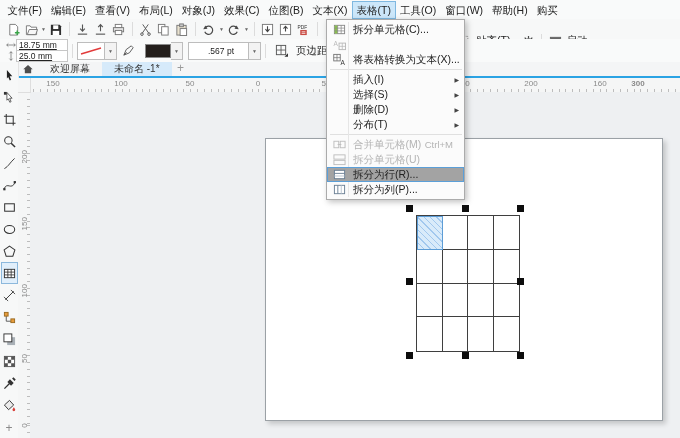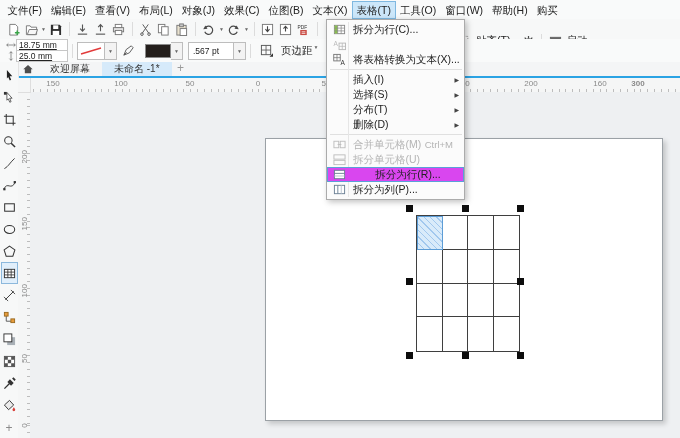--- a/index.html
+++ b/index.html
@@ -26,21 +26,21 @@
   .pb-row{display:flex;align-items:center;height:10px;text-decoration:underline;}
   .pb-ic{width:11px;display:flex;justify-content:center;}
   .pb-field{width:48px;height:10px;line-height:10px;background:#fff;border:1px solid #c6c6c6;
             font-size:8.5px;padding-left:2px;color:#222;}
   .pb-box{height:16px;background:#fff;border:1px solid #bdbdbd;display:flex;align-items:center;justify-content:center;}
   .pb-dbtn{width:11px;height:16px;display:flex;align-items:center;justify-content:center;
            font-size:5px;color:#666;border:1px solid #bdbdbd;border-left:none;background:#f3f3f3;}
   .pb-icbtn{width:18px;height:18px;display:flex;align-items:center;justify-content:center;margin:0 2px;}
   .pb-swatch{width:24px;height:12px;background:#241f1c;border:1px solid #8a8a8a;}
   .pb-combo{width:40px;height:16px;line-height:16px;background:#fff;border:1px solid #bdbdbd;
-            font-size:8.5px;padding-left:4px;}
+            font-size:8.5px;padding-left:19px;}
   .pb-margins{display:flex;padding:2px 4px;font-size:10.5px;}
   
   .tabbar{position:absolute;left:18px;top:62px;right:0;height:14px;background:#f4f5f6;
           border-bottom:2px solid #2ba3e4;display:flex;align-items:stretch;}
   .home{width:20px;display:flex;align-items:center;justify-content:center;}
   .tab{padding:0 12px;font-size:10px;line-height:14px;color:#333;white-space:nowrap;}
   .tab.active{background:#d6eafa;}
   .newtab{width:18px;text-align:center;color:#9a9a9a;font-size:12px;line-height:13px;}
   
   .toolbox{position:absolute;left:0;top:62px;width:18px;bottom:0;background:#f7f8f8;
@@ -78,21 +78,21 @@
   
   .menu{position:absolute;left:326px;top:19px;width:137px;background:#fbfbfb;border:1px solid #ababab;
         box-shadow:2px 2px 6px rgba(0,0,0,.25);padding:2px 0;z-index:50;font-size:10.5px;}
   .menu::before{content:"";position:absolute;left:21px;top:2px;bottom:2px;width:1px;background:#e6e6e6;}
   .menu-item{height:13px;display:flex;align-items:center;position:relative;border:1px solid transparent;padding-left:1px;}
   .menu-item .ic{width:20px;display:flex;justify-content:center;align-items:center;flex:0 0 20px;}
   .menu-item .lb{flex:1;white-space:nowrap;margin-left:4px;line-height:13px;}
   .menu-item .sc{color:#b4b4b4;margin-right:10px;font-size:9.5px;}
   .menu-item .arrow{position:absolute;right:4px;font-size:6px;color:#444;}
   .menu-item.disabled{color:#b4b4b4;}
-  .menu-item.highlighted{background:#d946ef;border-color:#5b9fd8;text-align:center;}
+  .menu-item.highlighted{background:#a3a3a3;border-color:#5b9fd8;}
   .menu-sep{height:1px;background:#e0e0e0;margin:2px 2px 2px 3px;}
   svg{display:block;}
 </style>
 </head>
 <body>
 
 <div id="root">
   <div class="menubar">
       <span class="mitem">文件(F)</span>
       <span class="mitem">编辑(E)</span>
@@ -521,21 +521,21 @@
 
   <div class="menu">
       <div class="menu-item">
         <span class="ic">
           <svg width="13" height="13" viewBox="0 0 14 14">
             <rect x="1.5" y="2.5" width="11" height="9" fill="#fff" stroke="#888"></rect>
             <rect x="1.8" y="2.8" width="3.2" height="8.4" fill="#8bc34a"></rect>
             <path d="M5 2.5v9M8.8 2.5v9M1.5 5.5h11M1.5 8.5h11" stroke="#888" stroke-width=".8" fill="none"></path>
           </svg>
         </span>
-        <span class="lb">拆分为行(C)...</span>
+        <span class="lb">拆分单元格(C)...</span>
       </div>
       <div class="menu-item disabled">
         <span class="ic">
           <svg width="13" height="13" viewBox="0 0 14 14">
             <text x="0.5" y="8.5" font-size="7" fill="#b9b9b9">A</text>
             <rect x="6.5" y="5.5" width="7" height="7" fill="none" stroke="#b9b9b9"></rect>
             <path d="M10 5.5v7M6.5 9h7" stroke="#b9b9b9" stroke-width=".8"></path>
           </svg>
         </span>
       </div>
@@ -555,26 +555,26 @@
         <span class="lb">插入(I)</span>
         <span class="arrow">▶</span>
       </div>
       <div class="menu-item">
         <span class="ic"></span>
         <span class="lb">选择(S)</span>
         <span class="arrow">▶</span>
       </div>
       <div class="menu-item">
         <span class="ic"></span>
-        <span class="lb">分布(T)</span>
+        <span class="lb">删除(D)</span>
         <span class="arrow">▶</span>
       </div>
       <div class="menu-item">
         <span class="ic"></span>
-        <span class="lb">删除(D)</span>
+        <span class="lb">分布(T)</span>
         <span class="arrow">▶</span>
       </div>
       <div class="menu-sep"></div>
       <div class="menu-item disabled">
         <span class="ic">
           <svg width="13" height="13" viewBox="0 0 14 14">
             <rect x="1" y="3.5" width="5.2" height="7" fill="none" stroke="#bdbdbd"></rect>
             <rect x="7.8" y="3.5" width="5.2" height="7" fill="none" stroke="#bdbdbd"></rect>
             <path d="M5 7h4" stroke="#bdbdbd"></path>
           </svg>

